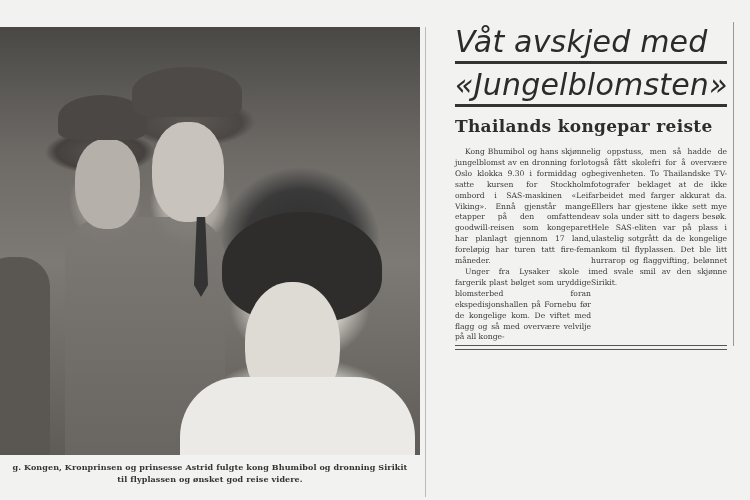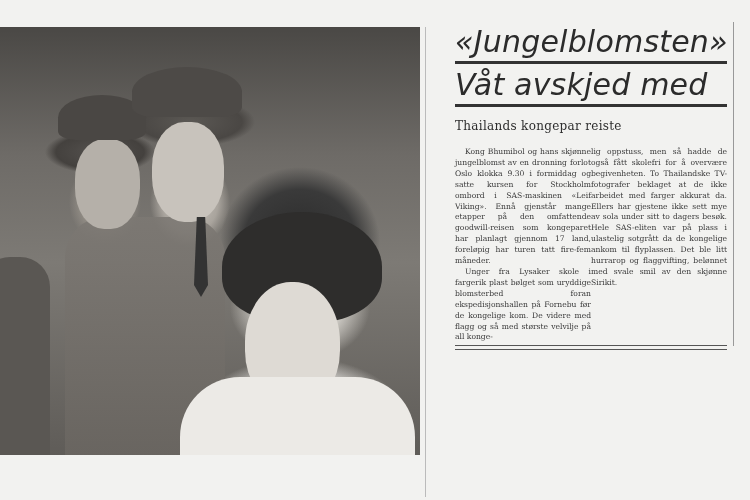--- a/index.html
+++ b/index.html
@@ -83,22 +83,22 @@
   .article-frame::before {
     content:""; position:absolute; left:-20px; top:5px; width:1px; height:470px; background:#bbb;
   }
   .headline {
     font-family:"DejaVu Sans", sans-serif; font-style:italic; font-weight:200;
     font-size:30px; line-height:36px; color:#2b2b2b;
     margin:2px 6px 0 10px; letter-spacing:0.2px;
   }
   .headline .line { display:block; border-bottom:3px solid #333; padding-bottom:1px; margin-bottom:3px; }
   .subhead {
-    font-family:"DejaVu Serif", serif; font-weight:normal;
-    font-size:12px; line-height:22px; color:#2d2d2d;
+    font-family:"DejaVu Serif", serif; font-weight:bold;
+    font-size:17px; line-height:22px; color:#2d2d2d;
     margin:8px 6px 0 10px; letter-spacing:0.3px;
   }
   .subhead .caps { letter-spacing:3px; }
   .columns {
     display:flex; gap:0; margin:10px 6px 0 10px;
     font-size:7.6px; line-height:10.9px; color:#3a3a3a; text-align:justify;
   }
   .col { flex:1; }
   .col p { margin:0; text-indent:10px; }
   .rule-bottom {
@@ -117,33 +117,37 @@
     <div class="face2"></div>
     <div class="cap2"></div>
     <div class="face1"></div>
     <div class="cap1"></div>
     <div class="tie"></div>
     <div class="woman-hair"></div>
     <div class="woman-face"></div>
     <div class="woman-dress"></div>
   </div>
 
+  <div class="caption">
+    <div>g. Kongen, Kronprinsen og prinsesse Astrid fulgte kong Bhumibol og dronning Sirikit</div>
+    <div>til flyplassen og ønsket god reise videre.</div>
+  </div>
 
   <div class="article-frame">
     <div class="headline">
+      <span class="line">Våt avskjed med</span>
       <span class="line">«Jungelblomsten»</span>
-      <span class="line">Våt avskjed med</span>
     </div>
     <div class="subhead">
       <div>Thailands kongepar reiste</div>
     </div>
     <div class="columns">
       <div class="col">
         <p>Kong Bhumibol og hans skjønne jungelblomst av en dronning forlot Oslo klokka 9.30 i formiddag og satte kursen for Stockholm ombord i SAS-maskinen «Leif Viking». Ennå gjenstår mange etapper på den omfattende goodwill-reisen som kongeparet har planlagt gjennom 17 land, foreløpig har turen tatt fire-fem måneder.</p>
-        <p>Unger fra Lysaker skole i fargerik plast bølget som uryddige blomsterbed foran ekspedisjonshallen på Fornebu før de kongelige kom. De videre med flagg og så med største velvilje på all konge-</p>
+        <p>Unger fra Lysaker skole i fargerik plast bølget som uryddige blomsterbed foran ekspedisjonshallen på Fornebu før de kongelige kom. De viftet med flagg og så med overvære velvilje på all konge-</p>
       </div>
       <div class="col">
         <p style="text-indent:0">lig oppstuss, men så hadde de også fått skolefri for å overvære begivenheten. To Thailandske TV-fotografer beklaget at de ikke arbeidet med farger akkurat da. Ellers har gjestene ikke sett mye av sola under sitt to dagers besøk. Hele SAS-eliten var på plass i ulastelig sotgrått da de kongelige ankom til flyplassen. Det ble litt hurrarop og flaggvifting, belønnet med svale smil av den skjønne Sirikit.</p>
       </div>
     </div>
     <div class="rule-bottom"></div>
   </div>
 
 </div>
 

